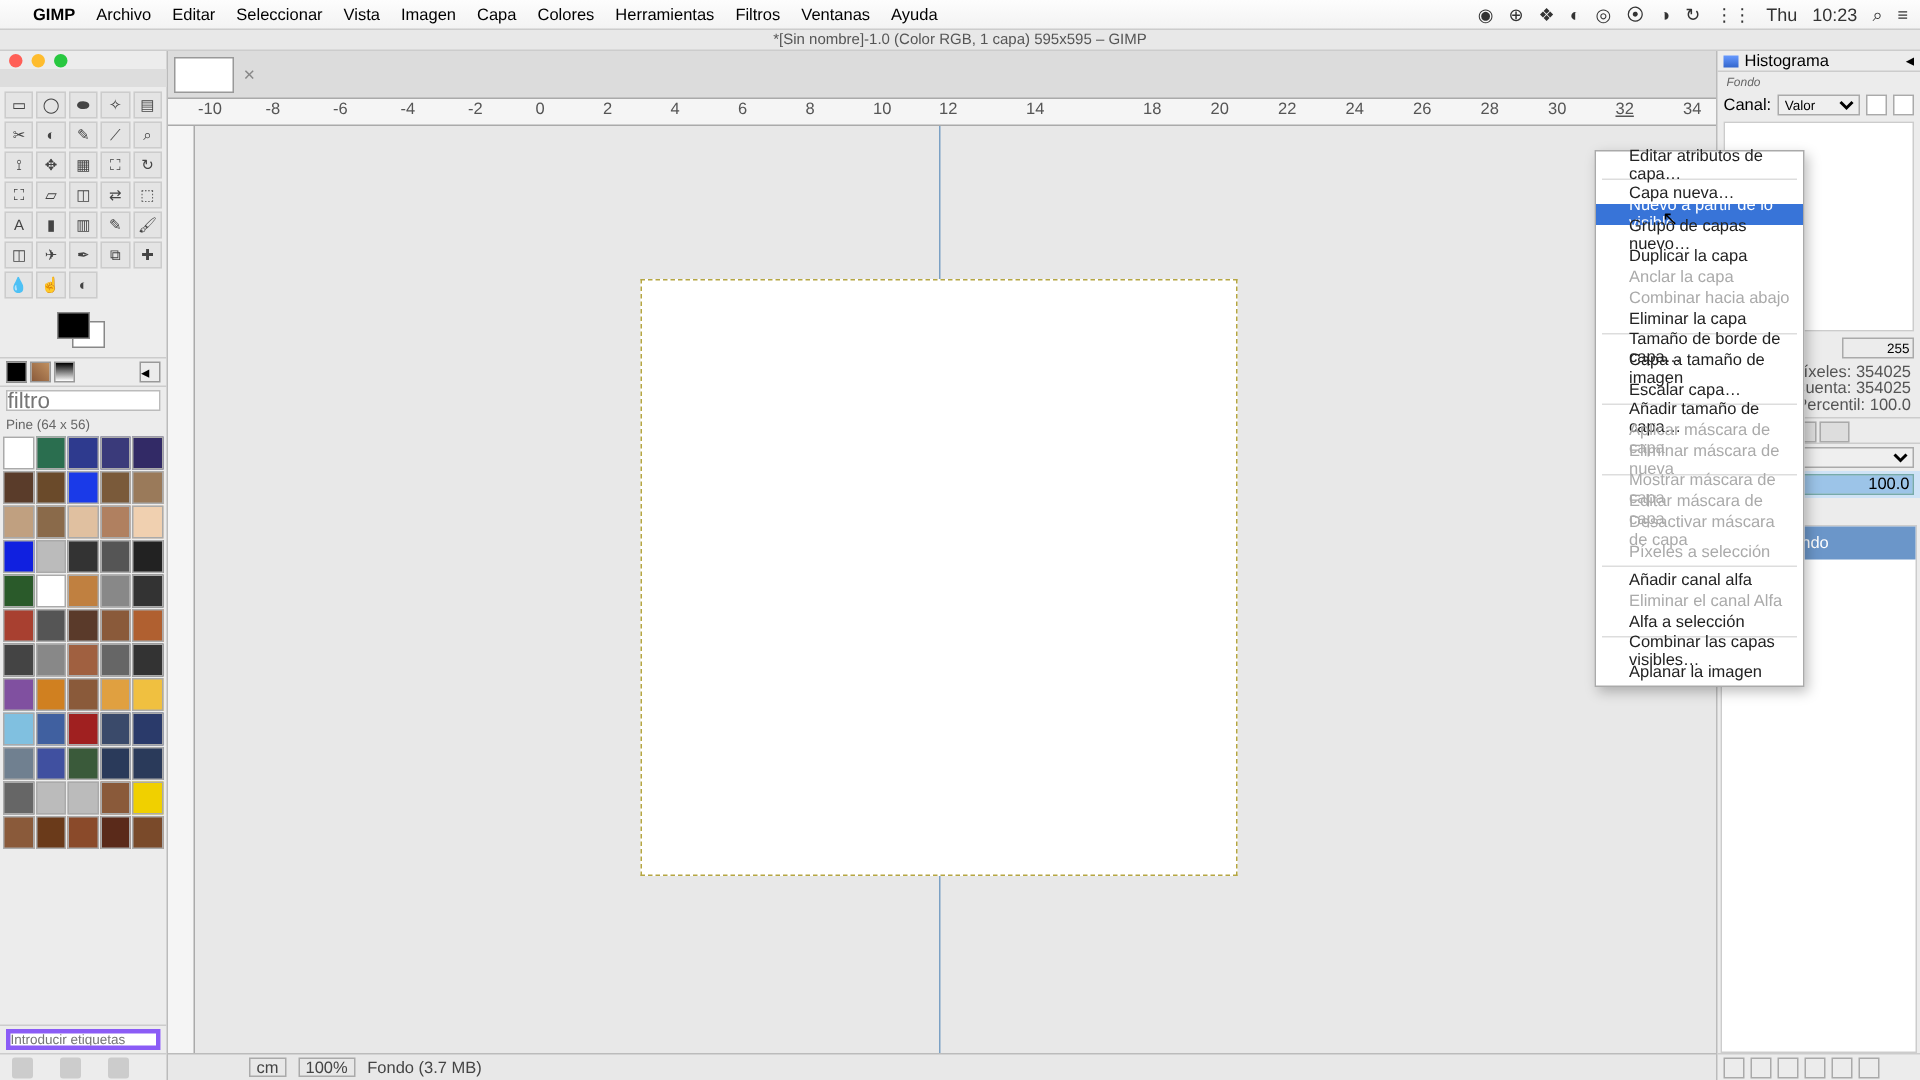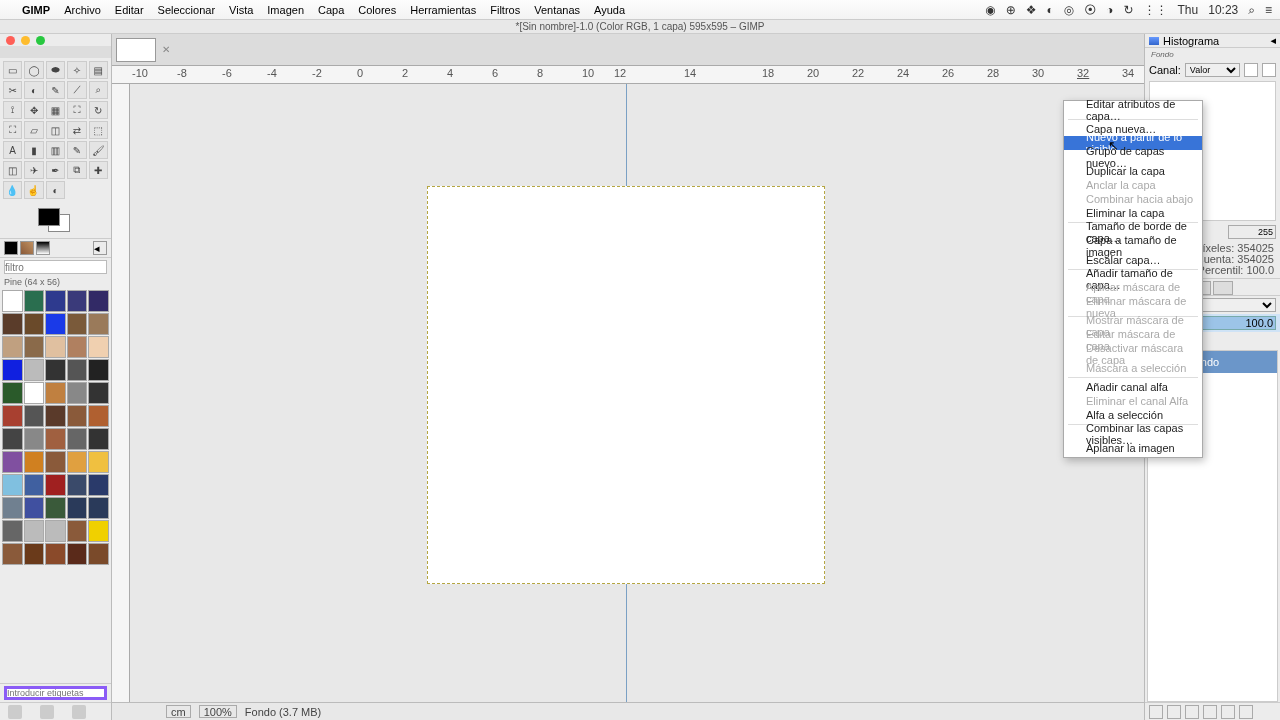--- a/index.html
+++ b/index.html
@@ -24,21 +24,21 @@
 .traffic .r{background:#ff5f57;} .traffic .y{background:#febc2e;} .traffic .g{background:#28c840;}
 .tooltabs { height: 12px; background:#ddd; }
 .toolgrid { display: grid; grid-template-columns: repeat(5, 1fr); gap: 2px; padding: 3px; }
 .toolgrid .tool { height: 18px; background: #e4e4e4; border: 1px solid #ccc; display:flex;align-items:center;justify-content:center; font-size:10px; color:#444;}
 .fgbg { height: 30px; position:relative; margin:4px 0 2px 36px;}
 .fgbg .fg { width:22px;height:18px;background:#000;border:1px solid #888;position:absolute;top:2px;left:2px;}
 .fgbg .bg { width:22px;height:18px;background:#fff;border:1px solid #888;position:absolute;top:8px;left:12px;}
 .patselect { display:flex;gap:2px;padding:2px 4px;border-top:1px solid #ccc;border-bottom:1px solid #ccc; align-items:center;}
 .patselect .sw{width:14px;height:14px;border:1px solid #999;}
 .filterrow { padding:2px 4px; }
-.filterrow input { width:100%; height:14px; font-size:10px; border:1px solid #bbb;}
+.filterrow input { width:100%; height:14px; font-size:15px; border:1px solid #bbb;}
 .pinecap { font-size:9px; color:#666; padding:1px 4px;}
 .patterns { flex:1; overflow:hidden; display:grid; grid-template-columns:repeat(5,1fr); grid-auto-rows:22px; gap:1px; padding:2px;}
 .patterns .p { border:1px solid #aaa; }
 .taginput { padding:2px 4px; border-top:1px solid #ccc;}
 .taginput input { width:100%; height:14px; font-size:9px; border:3px solid #8b5cf6;}
 .botrow { height:18px; border-top:1px solid #ccc; display:flex; gap:18px; padding:2px 8px;}
 .botrow i { width:14px;height:14px;background:#ccc;border-radius:2px; display:inline-block;}
 
 
 .canvaswrap { position:absolute; left:112px; top:34px; right:136px; bottom:18px; background:#e8e8e8; display:flex; flex-direction:column;}
@@ -266,21 +266,21 @@
       <span style="left: 65px;">-8</span>
       <span style="left: 110px;">-6</span>
       <span style="left: 155px;">-4</span>
       <span style="left: 200px;">-2</span>
       <span style="left: 245px;">0</span>
       <span style="left: 290px;">2</span>
       <span style="left: 335px;">4</span>
       <span style="left: 380px;">6</span>
       <span style="left: 425px;">8</span>
       <span style="left: 470px;">10</span>
-      <span style="left: 502px;">12</span>
+      <span style="left: 514px;">12</span>
       <span style="left: 572px;">14</span>
       <span style="left: 605px; margin-top: 32px;">16</span>
       <span style="left: 650px;">18</span>
       <span style="left: 695px;">20</span>
       <span style="left: 740px;">22</span>
       <span style="left: 785px;">24</span>
       <span style="left: 830px;">26</span>
       <span style="left: 875px;">28</span>
       <span style="left: 920px;">30</span>
       <span style="left: 965px; text-decoration: underline;">32</span>
@@ -427,21 +427,21 @@
     <div class="item disabled">
       <div class="ic"></div>
       <span>Editar máscara de capa</span>
     </div>
     <div class="item disabled">
       <div class="ic"></div>
       <span>Desactivar máscara de capa</span>
     </div>
     <div class="item disabled">
       <div class="ic"></div>
-      <span>Máscara a selección</span>
+      <span>Píxeles a selección</span>
     </div>
     <div class="sep"></div>
     <div class="item ">
       <div class="ic"></div>
       <span>Añadir canal alfa</span>
     </div>
     <div class="item disabled">
       <div class="ic"></div>
       <span>Eliminar el canal Alfa</span>
     </div>

